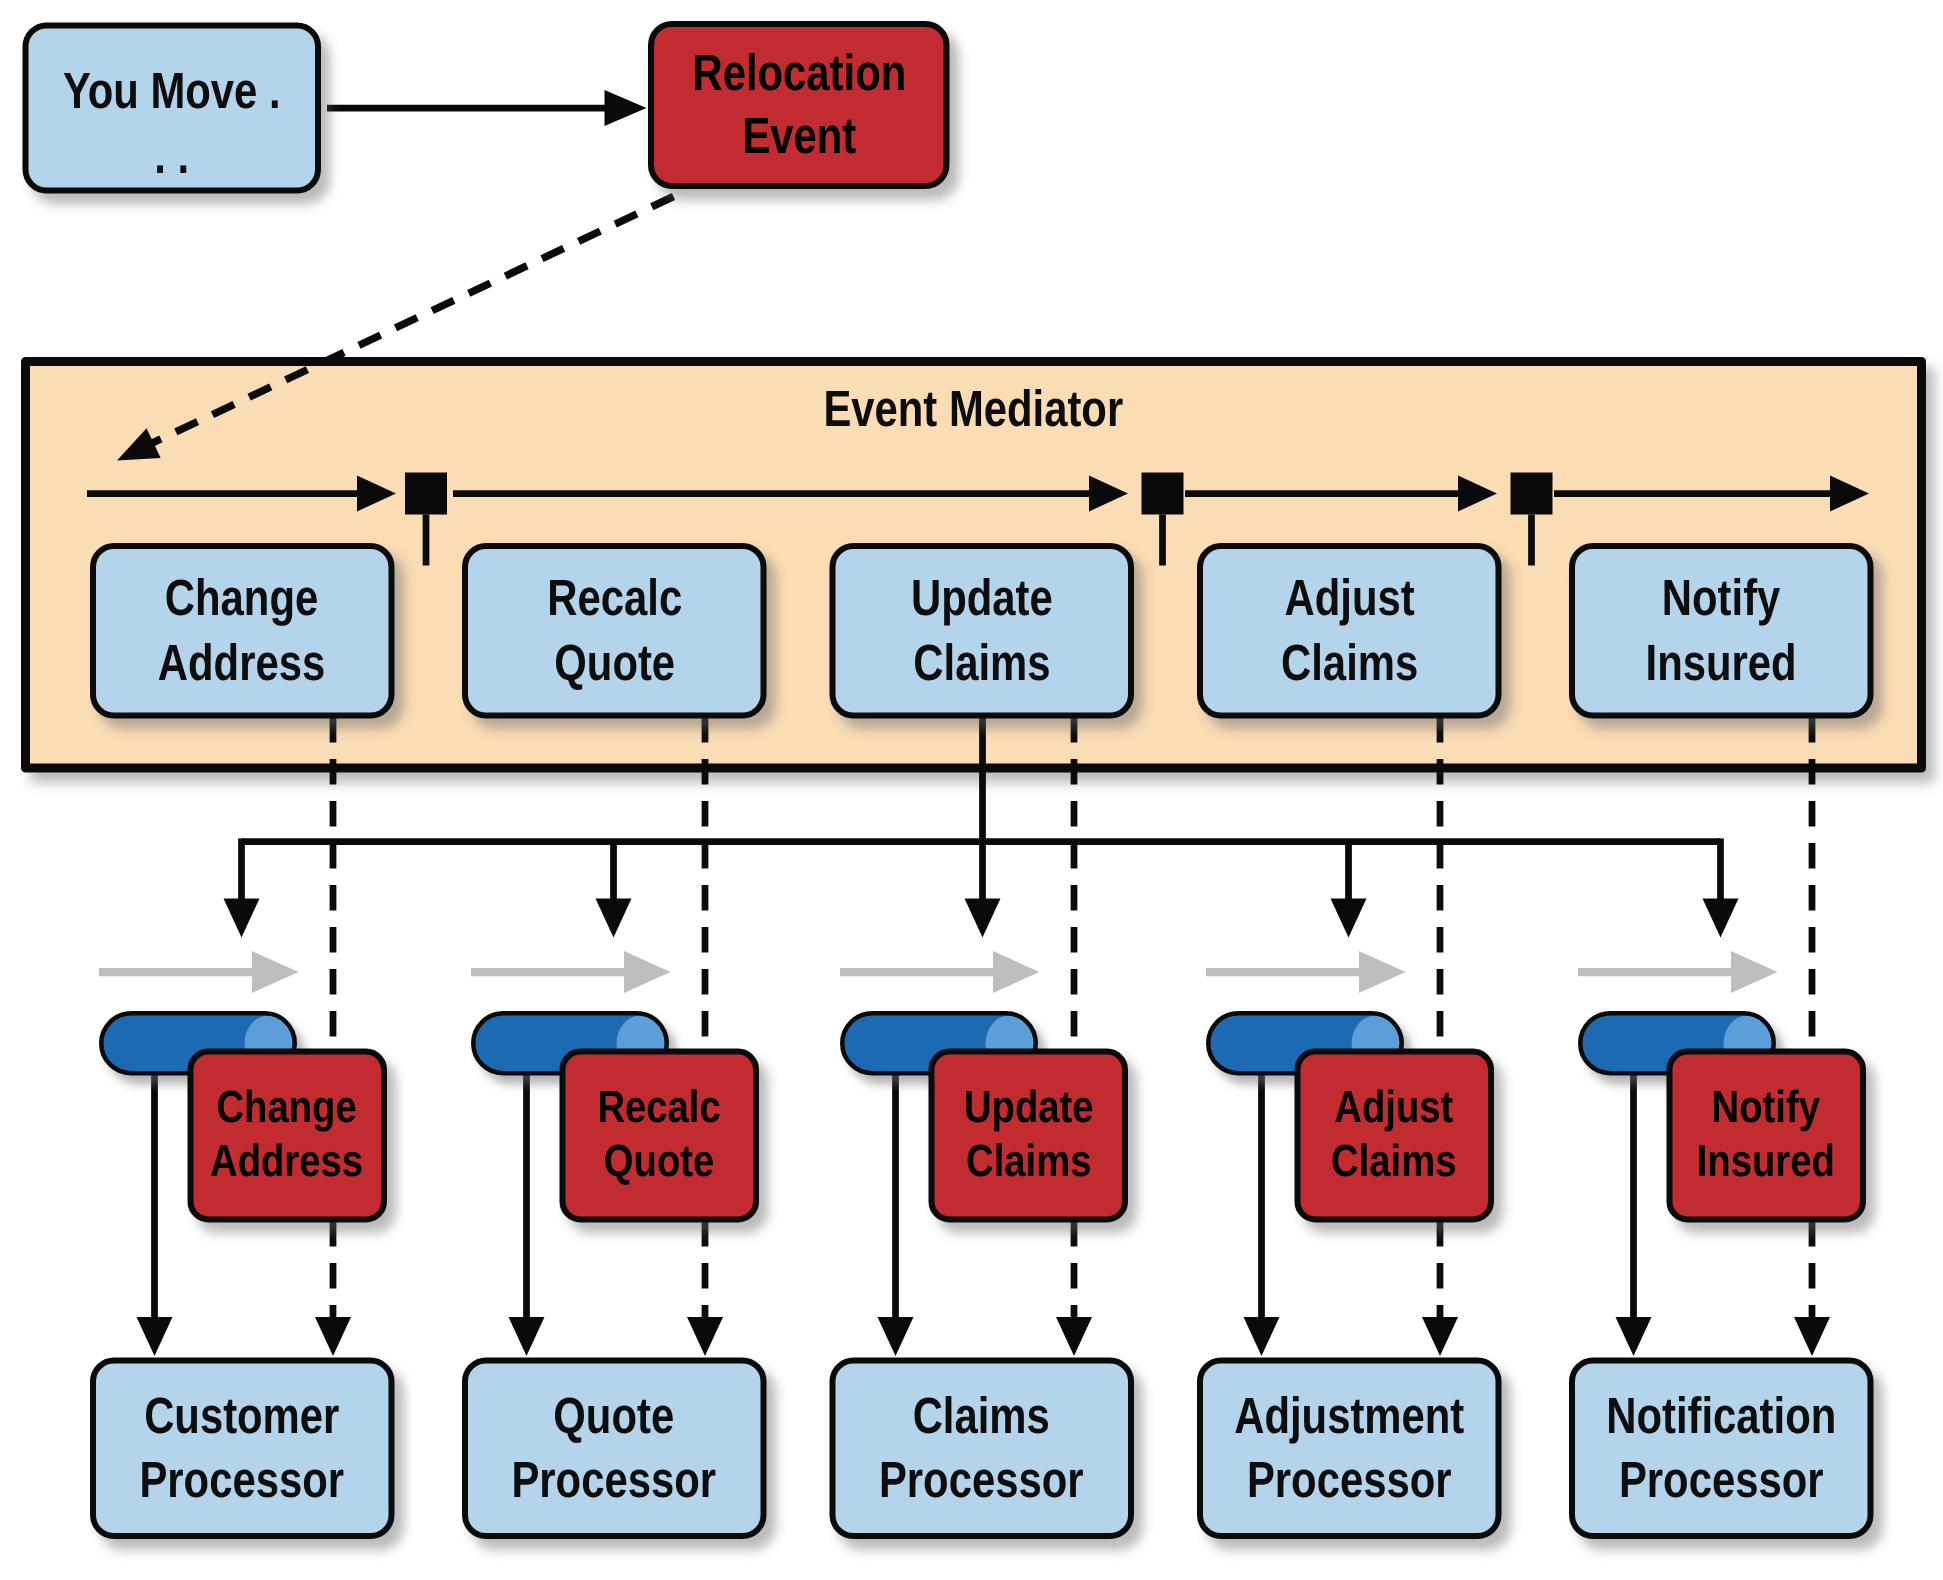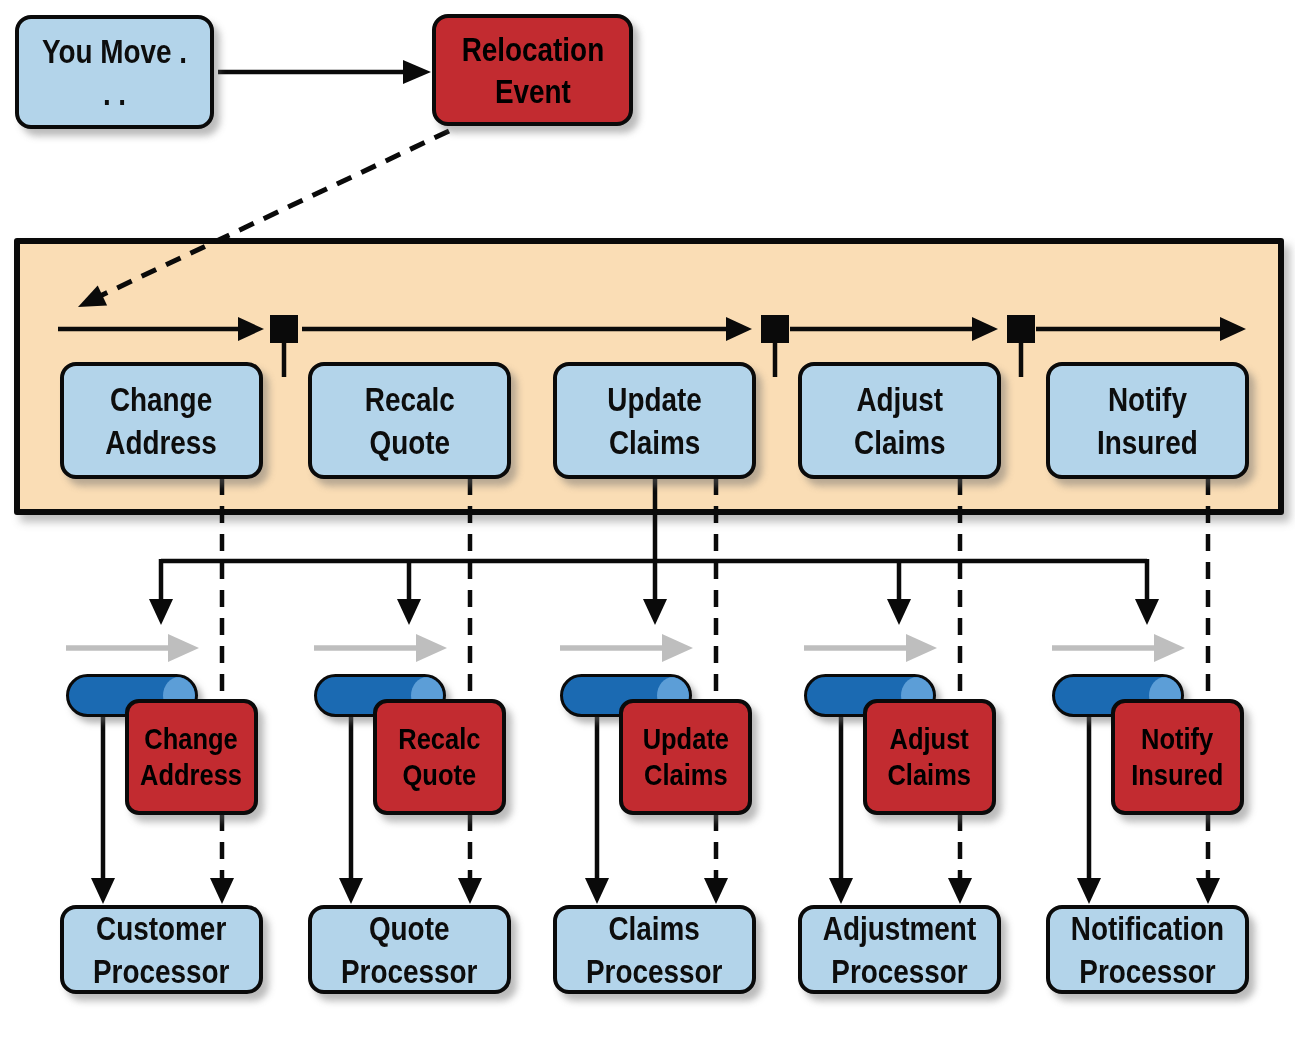--- a/index.html
+++ b/index.html
@@ -45,21 +45,21 @@
     position:absolute;right:0px;top:0px;bottom:0px;width:32px;
     background:#5C9ED7;border-radius:50%;
   }
   
   .c1 .cyl,.cyl.c1{left:66px;}  .c2 .cyl,.cyl.c2{left:314px;} .c3 .cyl,.cyl.c3{left:560px;}
   .cyl.c4{left:804px;} .cyl.c5{left:1052px;}
   .redbox{top:699px;width:133px;height:116px;border-radius:14px;}
   .redbox.c1{left:125px;} .redbox.c2{left:373px;} .redbox.c3{left:619px;}
   .redbox.c4{left:863px;} .redbox.c5{left:1111px;}
   .step{top:362px;width:203px;height:117px;}
-  .proc{top:905px;width:203px;height:89px;}
+  .proc{top:905px;width:203px;height:121px;}
   .p1{left:60px;} .p2{left:308px;} .p3{left:553px;} .p4{left:798px;} .p5{left:1046px;}
 </style>
 </head>
 <body>
 
 <div class="stage">
 
   <div class="panel"></div>
 
   <svg class="connectors" viewBox="0 0 1295 1053">
@@ -149,28 +149,31 @@
       <polygon points="841,904 829,878 853,878"></polygon>
       <polygon points="1089,904 1077,878 1101,878"></polygon>
       <polygon points="222,904 210,878 234,878"></polygon>
       <polygon points="470,904 458,878 482,878"></polygon>
       <polygon points="716,904 704,878 728,878"></polygon>
       <polygon points="960,904 948,878 972,878"></polygon>
       <polygon points="1208,904 1196,878 1220,878"></polygon>
     </g>
   </svg>
 
-  <div class="box blue" style="left:15px;top:15px;width:199px;height:114px;">
+  <div class="box blue" style="left:15px;top:15px;width:199px;height:114px;align-items:flex-end;">
     <span class="lbl">You Move . . .</span>
   </div>
   <div class="box red" style="left:432px;top:14px;width:201px;height:112px;">
     <span class="lbl">Relocation
 Event</span>
   </div>
 
+  <div class="mediator-title">
+    <span class="lbl">Event Mediator</span>
+  </div>
 
   <div class="box blue step p1">
     <span class="lbl">Change
 Address</span>
   </div>
   <div class="box blue step p2">
     <span class="lbl">Recalc
 Quote</span>
   </div>
   <div class="box blue step p3">

